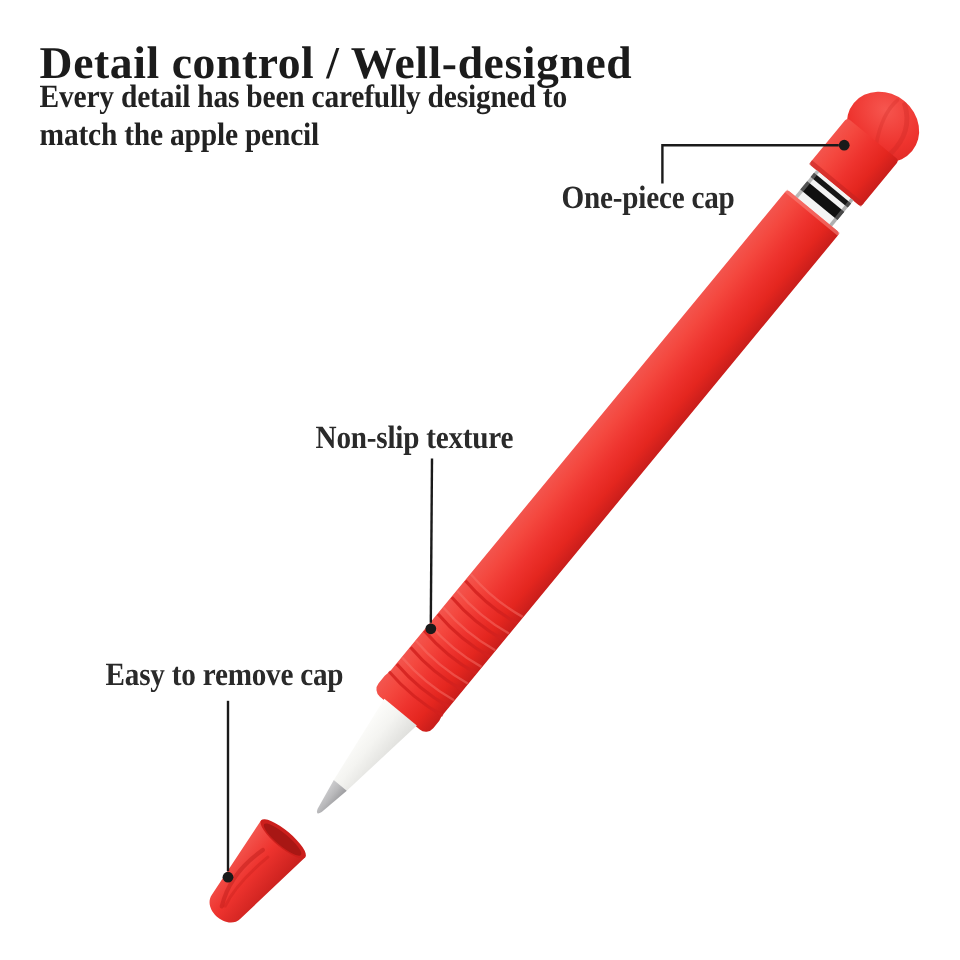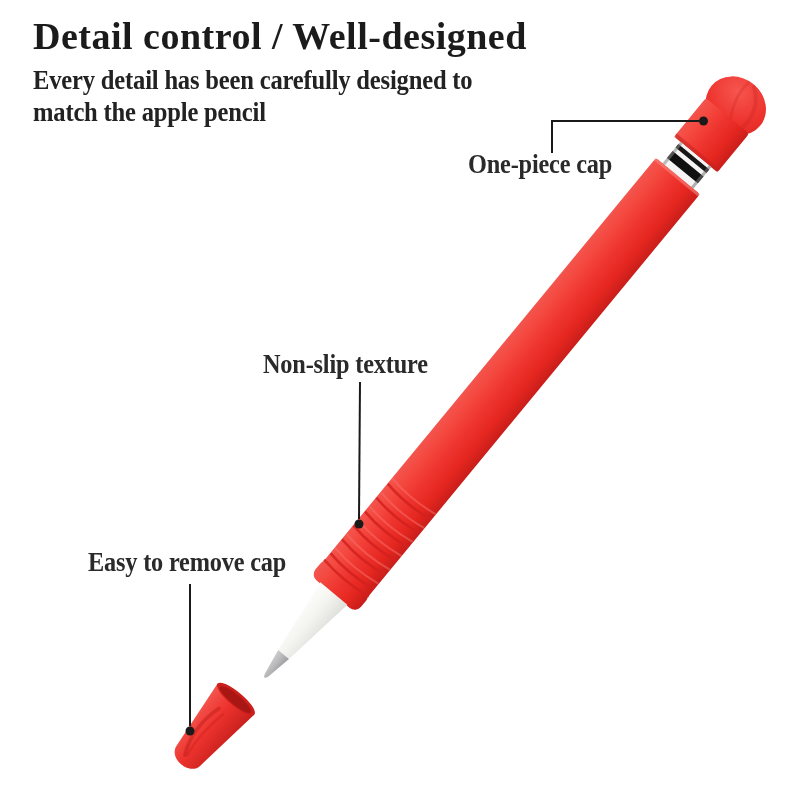--- a/index.html
+++ b/index.html
@@ -20,21 +20,21 @@
     width: 800px; height: 800px;
   }
   .txt {
     position: absolute;
     color: var(--text-color, #222222);
     font-weight: bold;
     white-space: nowrap;
     transform-origin: 0 0;
   }
   .title {
-    left: 33px; top: 13px;
+    left: 33px; top: 30px;
     font-size: 38px;
     line-height: 46px;
     letter-spacing: 0.5px;
     color: #1b1b1b;
   }
   .subtitle {
     left: 33px; top: 64px;
     font-size: 27px;
     line-height: 32px;
     letter-spacing: -0.2px;

